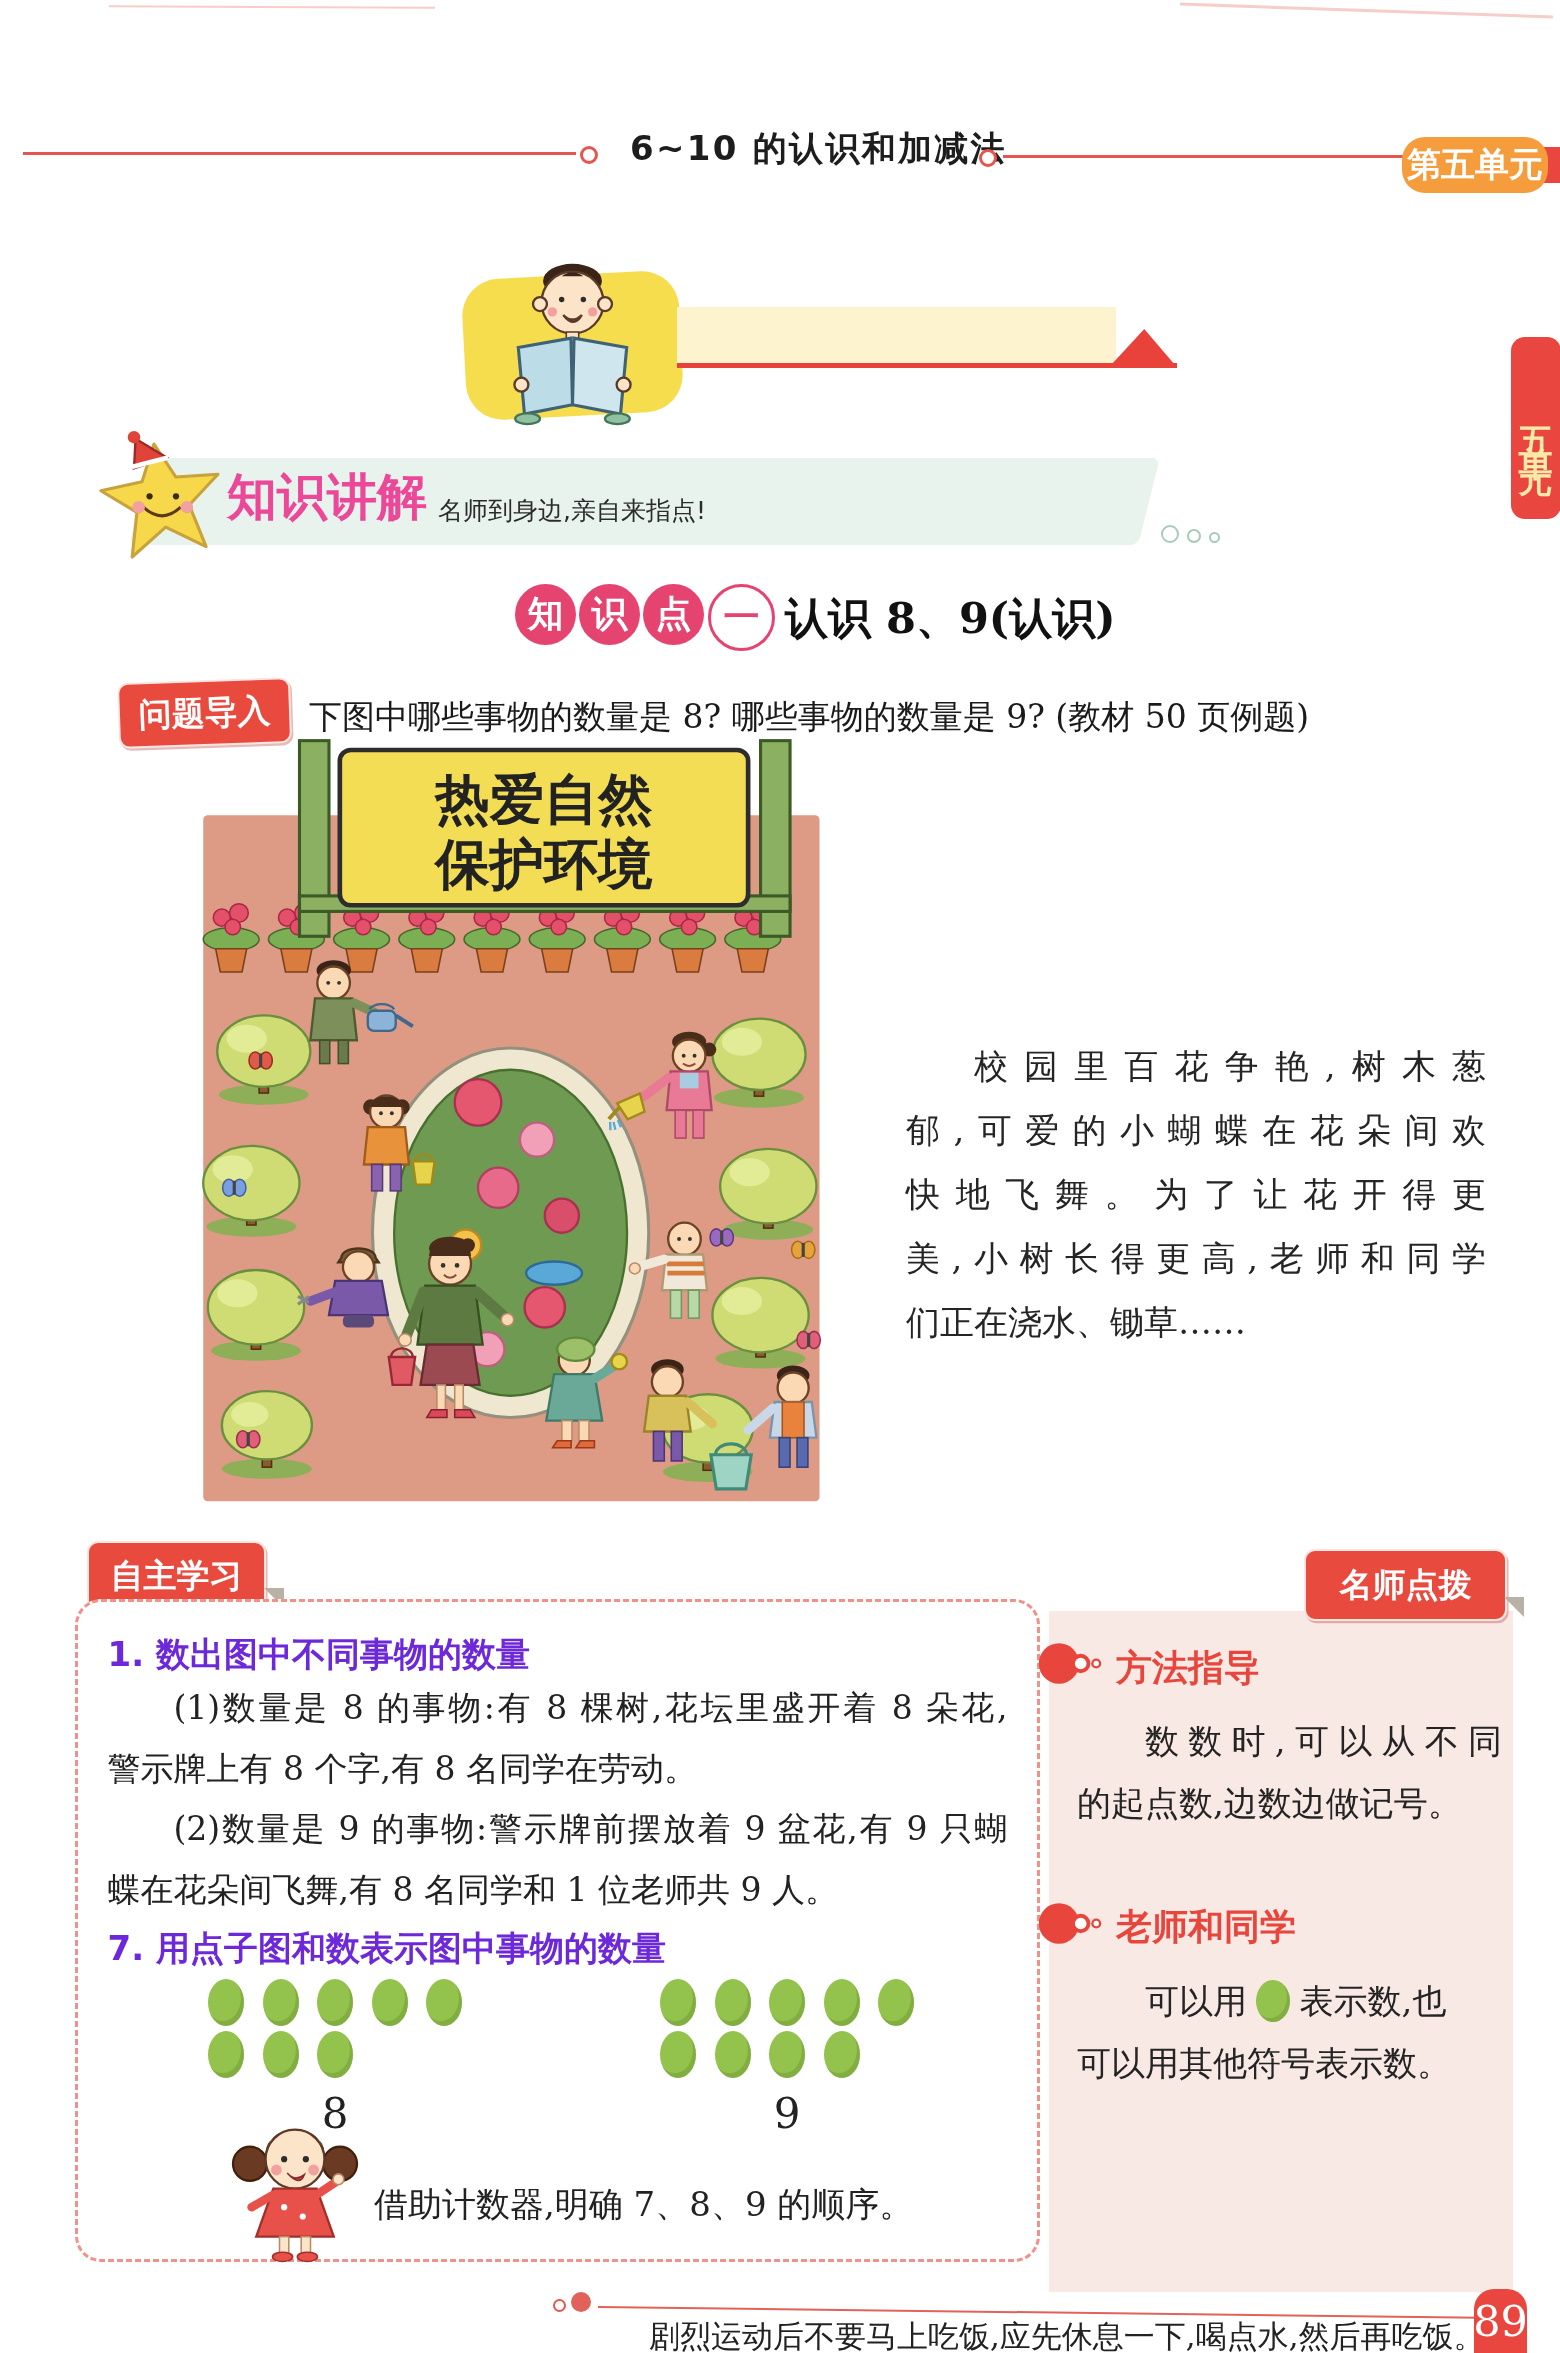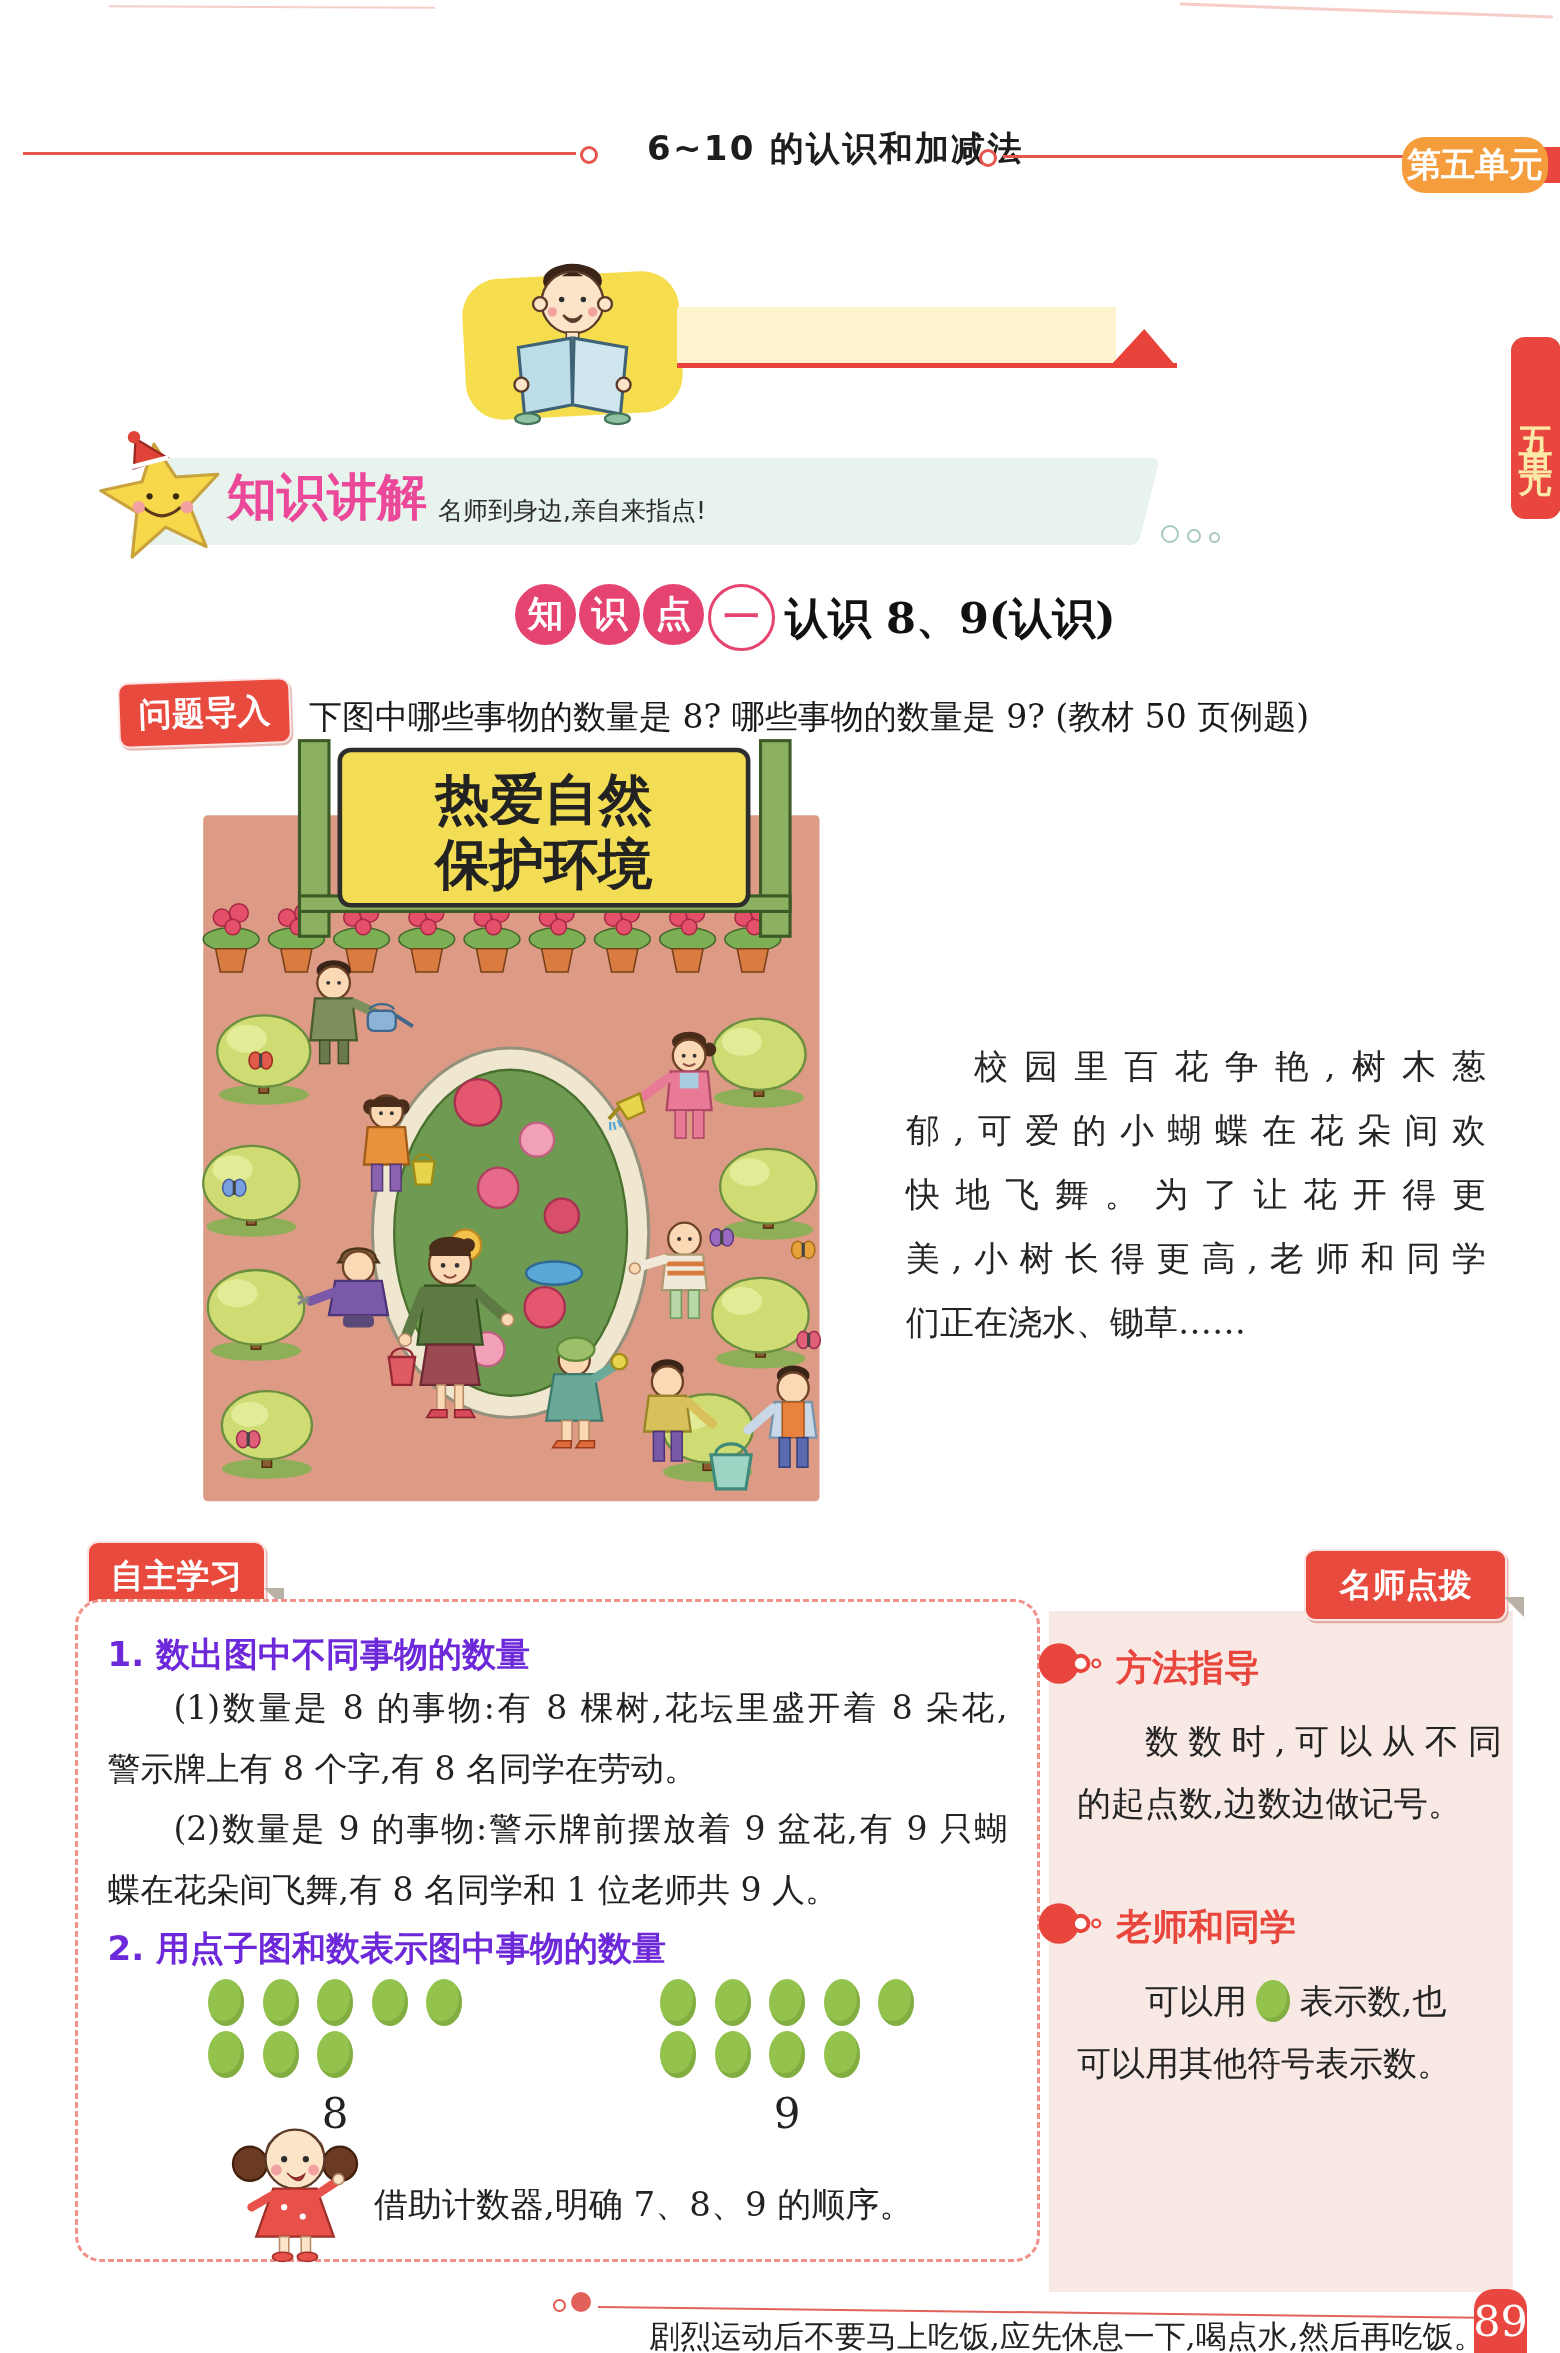--- a/index.html
+++ b/index.html
@@ -91,21 +91,21 @@
 </head>
 <body>
 
 <div class="page">
 
   <div class="abs scan" style="left:109px;top:6.2px;width:326px;height:2.3px;transform:rotate(.3deg);"></div>
   <div class="abs scan" style="left:1180px;top:9.3px;width:373px;height:3.1px;transform:rotate(2deg);"></div>
 
   <div class="abs hline" style="left:23px;top:152px;width:553px;"></div>
   <div class="abs ring" style="left:580px;top:146px;"></div>
-  <div class="abs chapter-title" style="left:647px;top:126px;">6~10 的认识和加减法</div>
+  <div class="abs chapter-title" style="left:630px;top:126px;">6~10 的认识和加减法</div>
   <div class="abs ring" style="left:979px;top:149px;"></div>
   <div class="abs hline" style="left:1003px;top:155px;width:404px;"></div>
   <div class="abs unit-strip" style="left:1517px;top:147px;width:43px;height:36px;"></div>
   <div class="abs unit-badge" style="left:1402px;top:137px;width:146px;height:56px;">第五单元</div>
 
   <div class="abs side-tab" style="left:1511px;top:337px;width:50px;height:182px;">五单元</div>
 
   <div class="abs boy-blob" style="left:464px;top:275px;width:217px;height:141px;"></div>
   <svg class="abs" style="left:487px;top:253px;" width="171" height="175" viewBox="0 0 220 226">
     <ellipse cx="110" cy="36" rx="38" ry="22" fill="#3a2418"></ellipse>
@@ -477,21 +477,21 @@
   <div class="abs dash-box" style="left:75px;top:1599px;width:959px;height:657px;">
     <div class="abs blue-h" style="left:29.5px;top:29.5px;">1. 数出图中不同事物的数量</div>
     <div class="abs body-p" style="left:29.5px;top:75px;">
       <div class="ln first">(1)数量是 8 的事物:有 8 棵树,花坛里盛开着 8 朵花,</div>
       <div class="ln last">警示牌上有 8 个字,有 8 名同学在劳动。</div>
     </div>
     <div class="abs body-p" style="left:29.5px;top:196px;">
       <div class="ln first">(2)数量是 9 的事物:警示牌前摆放着 9 盆花,有 9 只蝴</div>
       <div class="ln last">蝶在花朵间飞舞,有 8 名同学和 1 位老师共 9 人。</div>
     </div>
-    <div class="abs blue-h" style="left:29.5px;top:324px;">2. 用点子图和数表示图中事物的数量</div>
+    <div class="abs blue-h" style="left:29.5px;top:324px;">7. 用点子图和数表示图中事物的数量</div>
     <div class="abs dot-group" style="left:130px;top:377px;">
       <div>
           <div class="dot-row">
             <span class="dot"></span>
             <span class="dot"></span>
             <span class="dot"></span>
             <span class="dot"></span>
             <span class="dot"></span>
           </div>
           <div class="dot-row">

